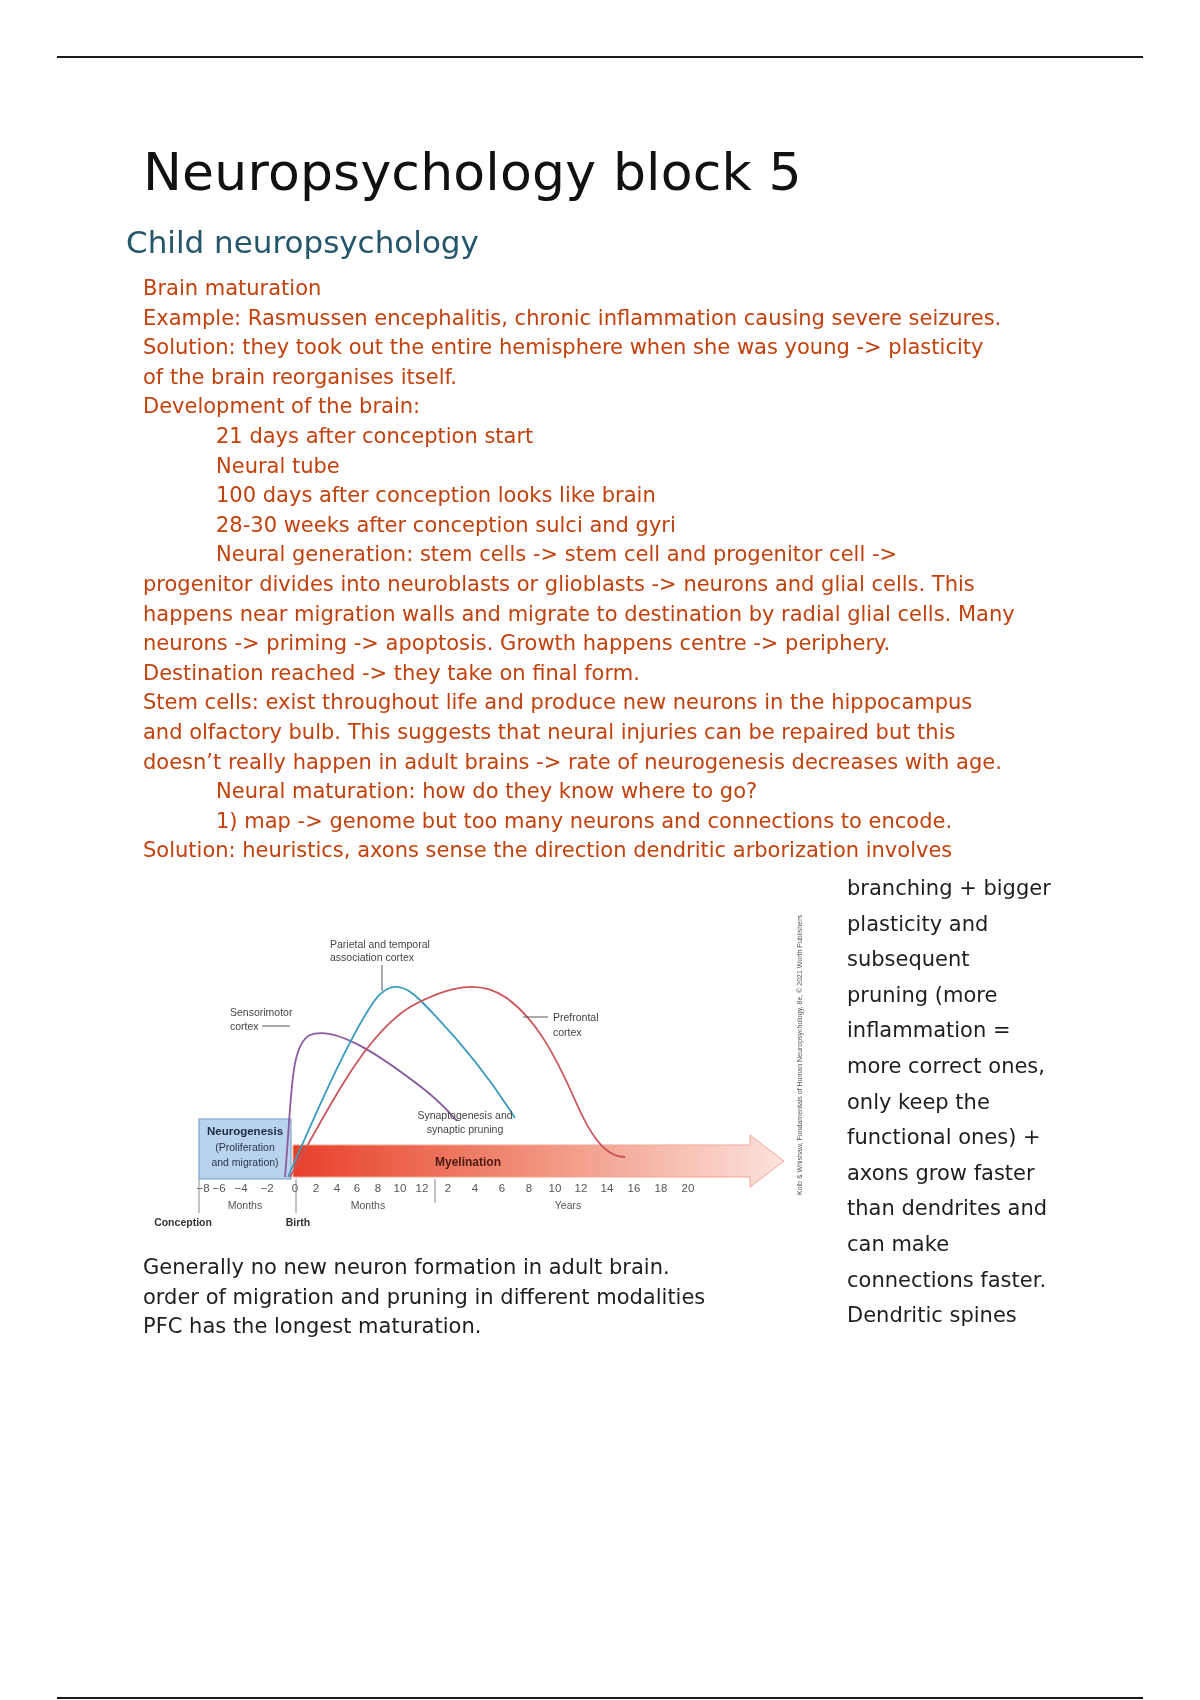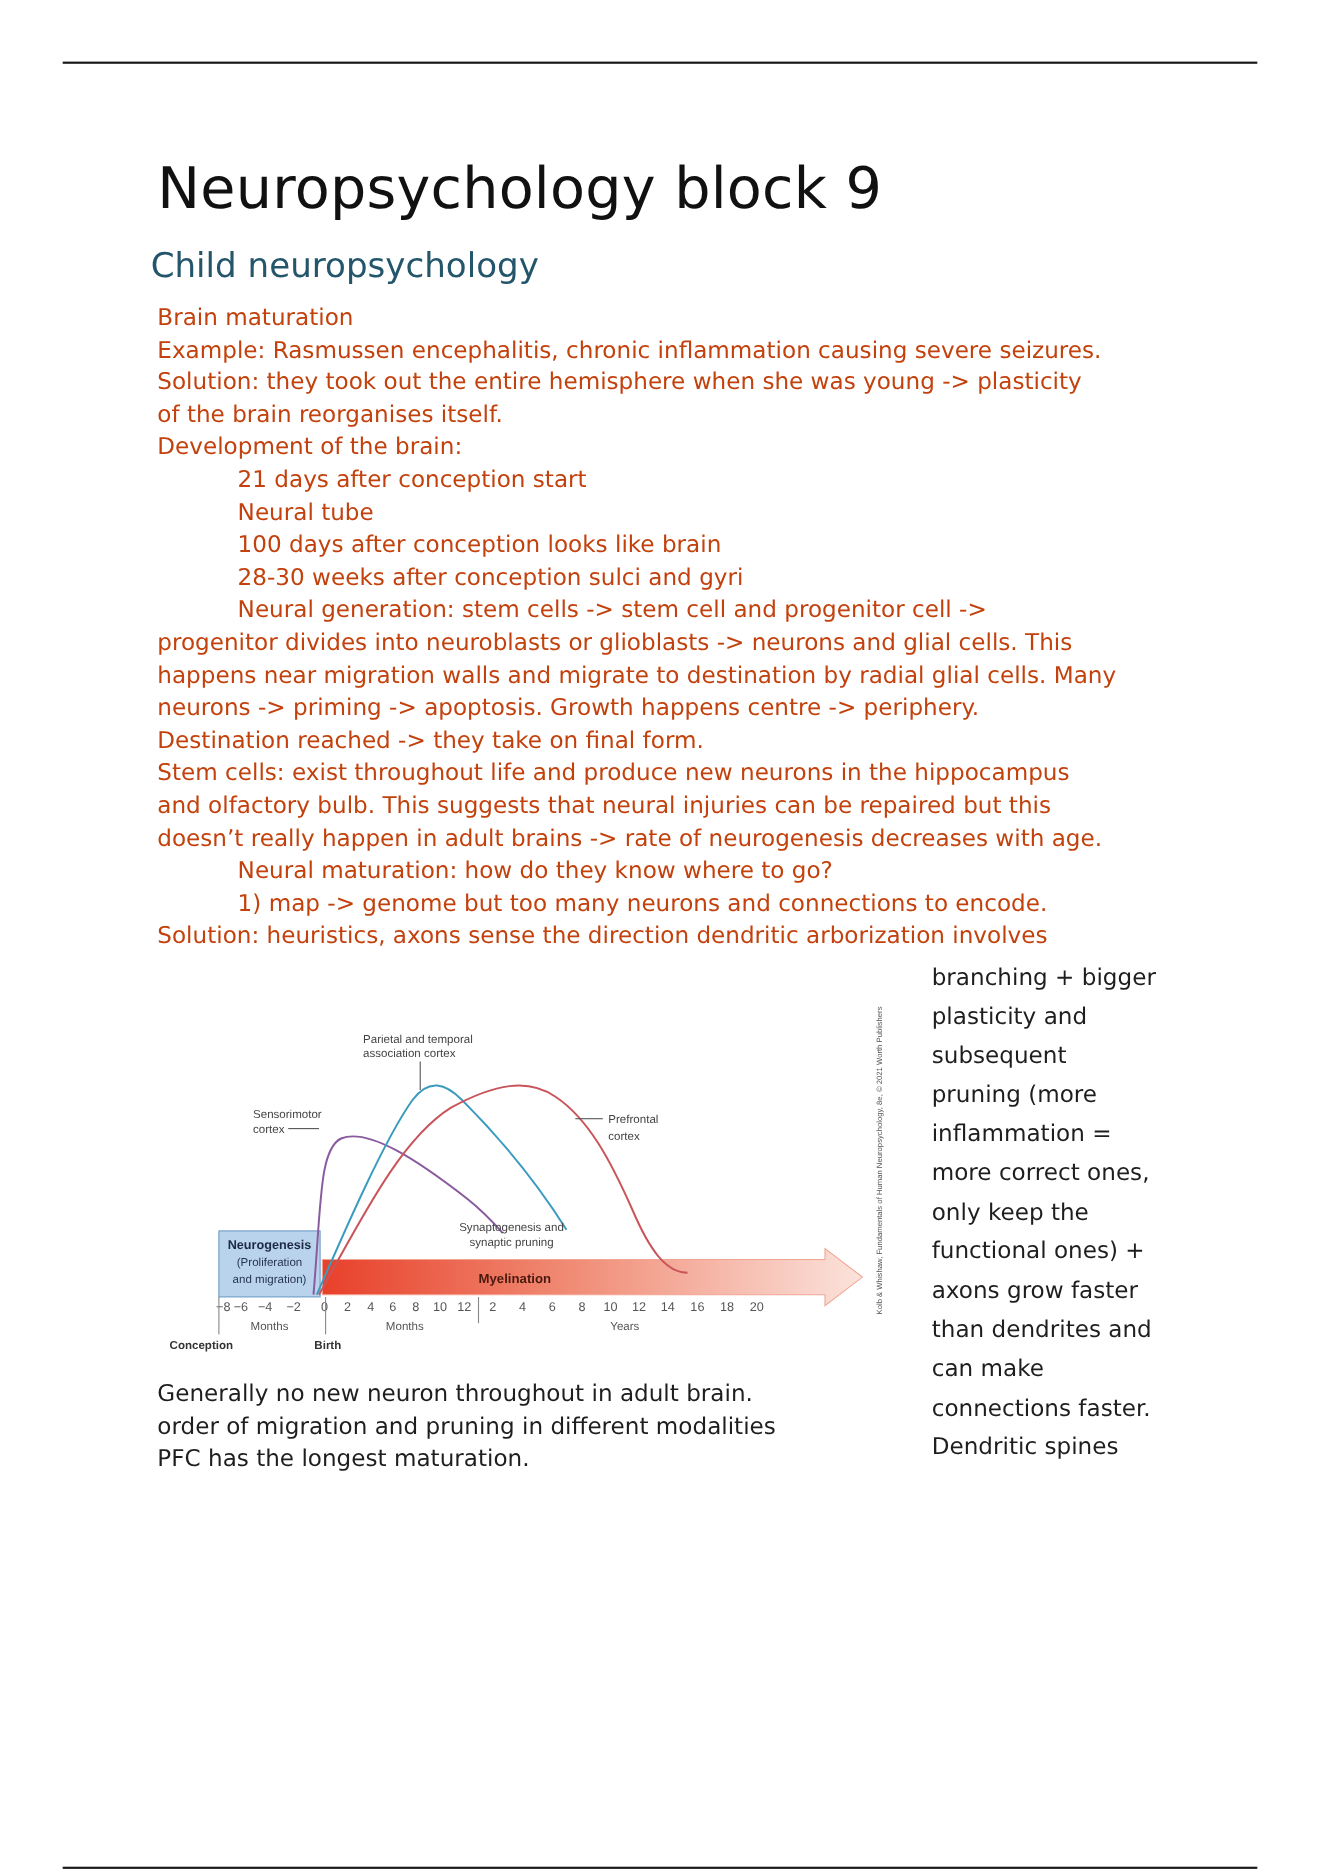--- a/index.html
+++ b/index.html
@@ -3,41 +3,41 @@
 <meta charset="utf-8">
 <style>
   html, body { margin:0; padding:0; background:#ffffff; }
   body { width:1200px; height:1700px; position:relative; overflow:hidden;
          font-family:"DejaVu Sans", sans-serif; color:#1a1a1a; }
   .rule { position:absolute; left:57px; width:1086px; height:2px; background:#1a1a1a; }
   #rule-top { top:56px; }
   #rule-bottom { top:1697px; }
   .title { position:absolute; left:143px; top:140px; font-size:52px; line-height:64px;
            color:#111; font-weight:normal; margin:0; letter-spacing:0.2px; }
-  .subtitle { position:absolute; left:137px; top:222px; font-size:31px; line-height:40px;
+  .subtitle { position:absolute; left:126px; top:222px; font-size:31px; line-height:40px;
               color:#24566b; margin:0; font-weight:normal;text-align:center; }
   .body { position:absolute; left:143px; top:274px; width:920px; font-size:21px;
           line-height:29.6px; color:#c2410c; }
   .body p { margin:0; white-space:nowrap; }
   .indent { padding-left:73px; }
   .it { }
   .fig { position:absolute; left:150px; top:895px; width:675px; height:340px; }
   .side { position:absolute; left:841px; top:868px; width:230px; font-size:21px;
           line-height:29.6px; color:#1e1e1e; }
   .side p { margin:6px; white-space:nowrap; }
   .after { position:absolute; left:143px; top:1253px; font-size:21px; line-height:29.6px; color:#1e1e1e; }
   .after p { margin:0; white-space:nowrap; }
   svg text { font-family:"Liberation Sans", sans-serif; }
 </style>
 </head>
 <body>
 
 <div id="rule-top" class="rule"></div>
 
-<h1 class="title">Neuropsychology block 9</h1>
+<h1 class="title">Neuropsychology block 5</h1>
 <h2 class="subtitle">Child neuropsychology</h2>
 
 <div class="body">
   <p>Brain maturation</p>
   <p>Example: Rasmussen encephalitis, chronic inflammation causing severe seizures.</p>
   <p>Solution: they took out the entire hemisphere when she was young -&gt; plasticity</p>
   <p>of the brain reorganises itself.</p>
   <p class="it">Development of the brain:</p>
   <p class="indent">21 days after conception start</p>
   <p class="indent">Neural tube</p>
@@ -140,18 +140,18 @@
   <p>only keep the</p>
   <p>functional ones) +</p>
   <p>axons grow faster</p>
   <p>than dendrites and</p>
   <p>can make</p>
   <p>connections faster.</p>
   <p>Dendritic spines</p>
 </div>
 
 <div class="after">
-  <p>Generally no new neuron throughout in adult brain.</p>
+  <p>Generally no new neuron formation in adult brain.</p>
   <p>order of migration and pruning in different modalities</p>
   <p>PFC has the longest maturation.</p>
 </div>
 
 <div id="rule-bottom" class="rule"></div>
 
 </body></html>

